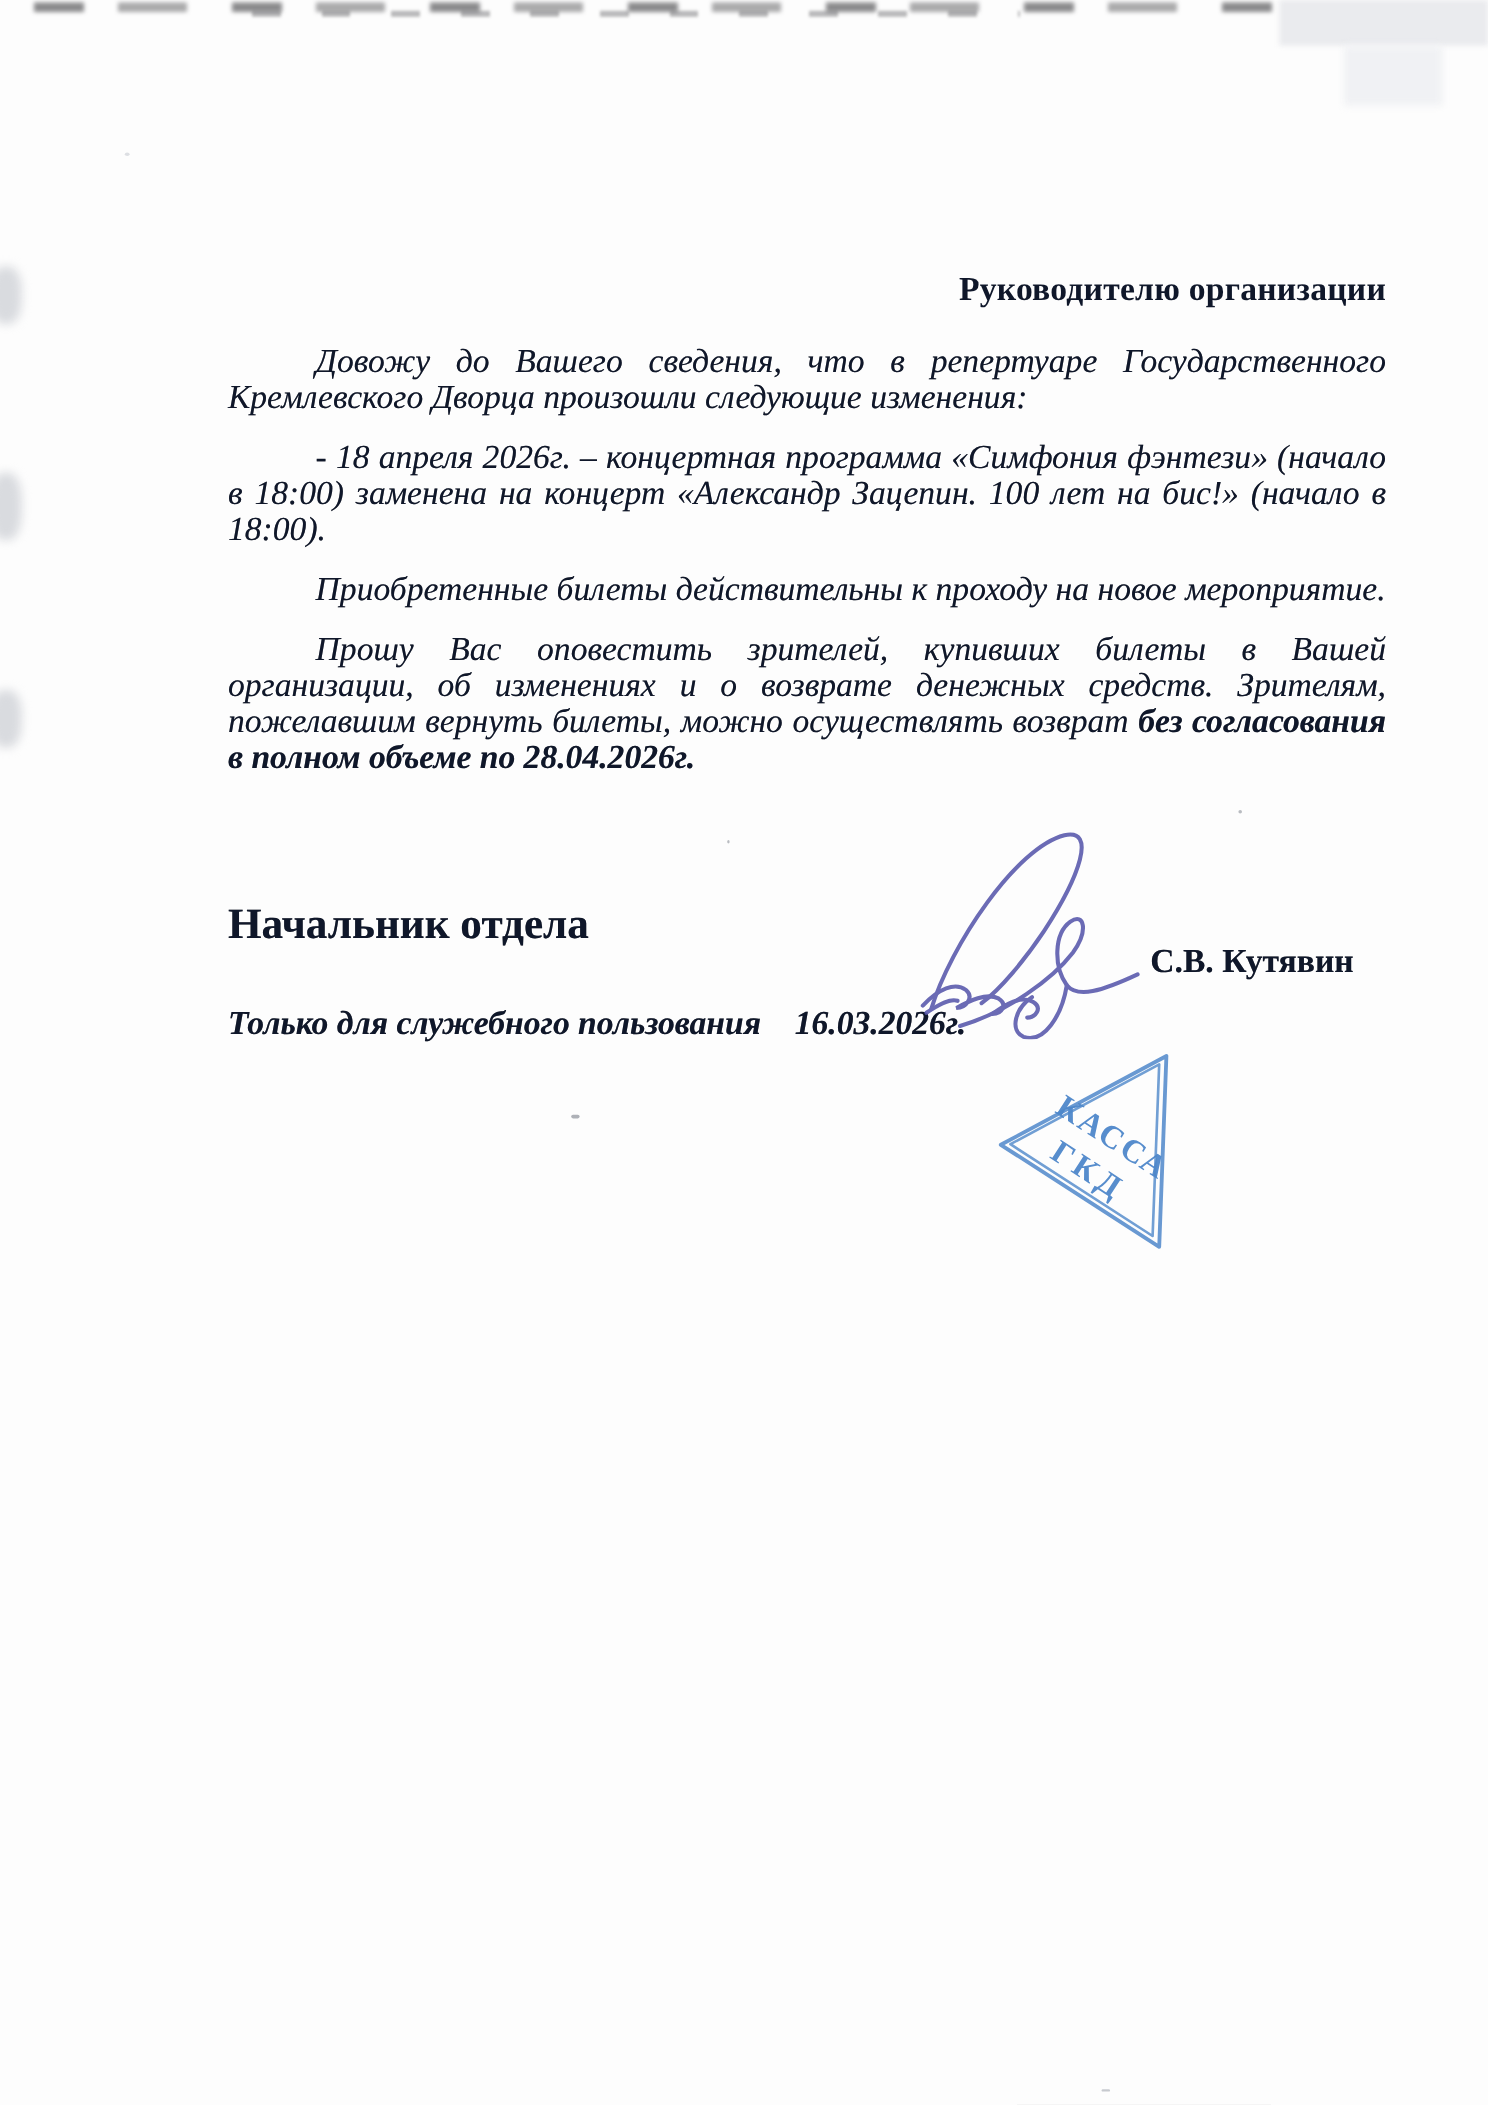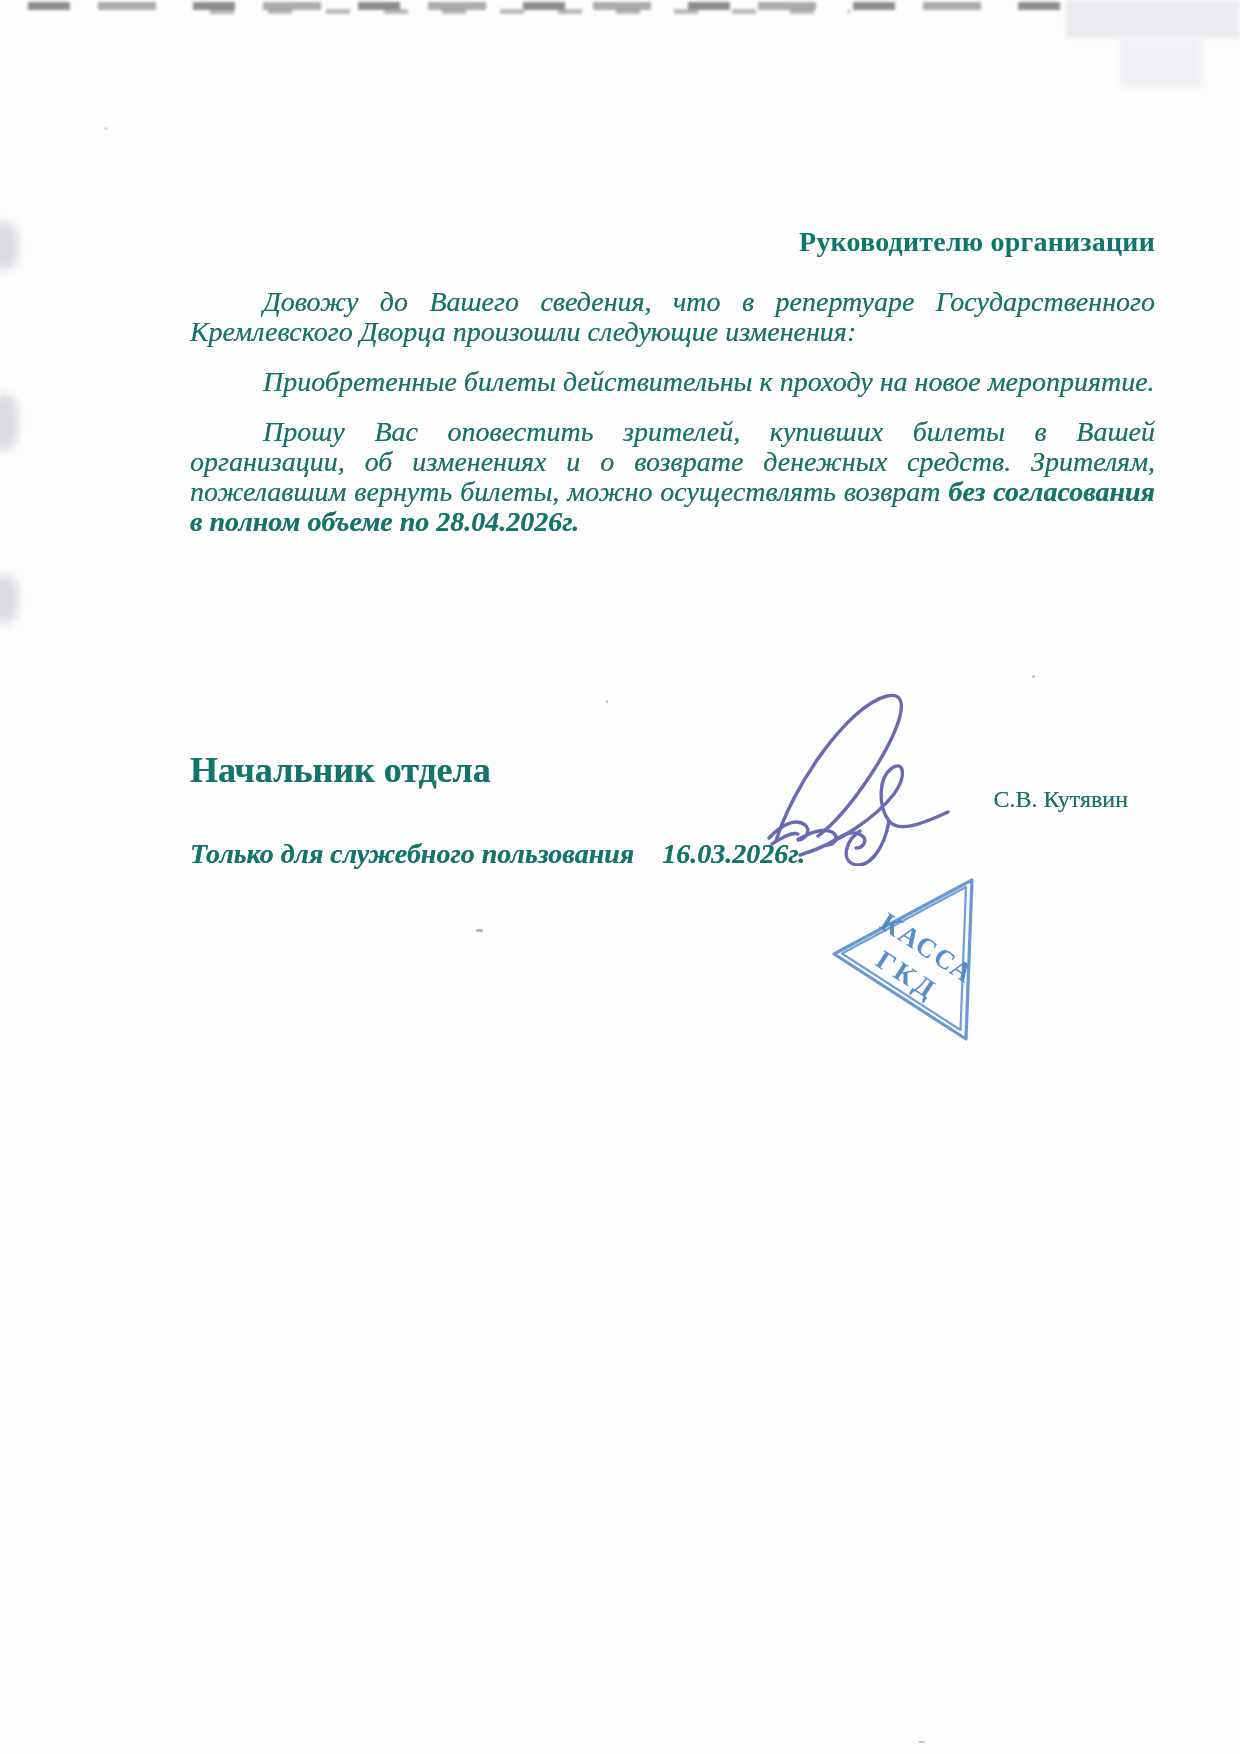--- a/index.html
+++ b/index.html
@@ -3,21 +3,21 @@
 <meta charset="utf-8">
 <style>
   html,body{margin:0;padding:0;background:#e8e8e8;}
   .page{
     position:relative;
     width:1240px;height:1754px;
     margin:0 auto;
     background:#fdfdfd;
     overflow:hidden;
     font-family:"Liberation Serif","DejaVu Serif",serif;
-    color:#0f766e;
+    color:#0f172a;
   }
   
   .content{
     position:absolute;left:190px;top:227px;width:965px;
     font-size:28px;line-height:30px;
   }
   .recipient{
     text-align:right;font-weight:bold;margin:0 0 30px 0;
     letter-spacing:.2px;
   }
@@ -27,21 +27,21 @@
     text-indent:73px;
     text-shadow:0 0 .5px rgba(25,25,25,.55);
     font-style:italic;
   }
   .content p .b{font-weight:bold;}
   
   .sig-line{position:absolute;left:190px;font-size:36px;line-height:30px;font-weight:bold;
             text-shadow:0 0 .5px rgba(25,25,25,.55);}
   .post1{top:755px;}
   .post2{top:786px;}
-  .signer{position:absolute;right:112px;top:786px;font-size:24px;font-weight:normal;
+  .signer{position:absolute;right:112px;top:786px;font-size:28px;font-weight:bold;
           text-shadow:0 0 .5px rgba(25,25,25,.55);}
   .service-note{position:absolute;left:190px;top:838px;font-size:28px;font-weight:bold;font-style:italic;
                 text-shadow:0 0 .5px rgba(25,25,25,.55);}
   .service-note .gap{display:inline-block;width:28px;}
   
   .autograph{position:absolute;left:742px;top:688px;width:212px;height:178px;}
   .stamp{position:absolute;left:820px;top:866px;width:166px;height:186px;opacity:.92;}
   
   .artifact{position:absolute;pointer-events:none;}
   .top-ghost1{
@@ -86,20 +86,21 @@
   <div class="artifact speck sp2"></div>
   <div class="artifact speck sp3"></div>
   <div class="artifact speck sp4"></div>
   <div class="artifact speck sp5"></div>
 
   <div class="content">
     <div class="recipient">Руководителю организации</div>
 
     <p>Довожу до Вашего сведения, что в репертуаре Государственного Кремлевского Дворца произошли следующие изменения:</p>
 
+    <p>- 18 апреля 2026г. – концертная программа «Симфония фэнтези» (начало в 18:00) заменена на концерт «Александр Зацепин. 100 лет на бис!» (начало в 18:00).</p>
 
     <p>Приобретенные билеты действительны к проходу на новое мероприятие.</p>
 
     <p><span>Прошу Вас оповестить зрителей, купивших билеты в Вашей организации, об изменениях и о возврате денежных средств. Зрителям, пожелавшим вернуть билеты, можно осуществлять возврат </span><span class="b">без согласования в полном объеме по 28.04.2026г.</span></p>
   </div>
 
   <div class="sig-line post1">Начальник отдела</div>
   <div class="signer">С.В. Кутявин</div>
 
   <div class="service-note"><span>Только для служебного пользования</span><span class="gap"></span><span>16.03.2026г.</span></div>

